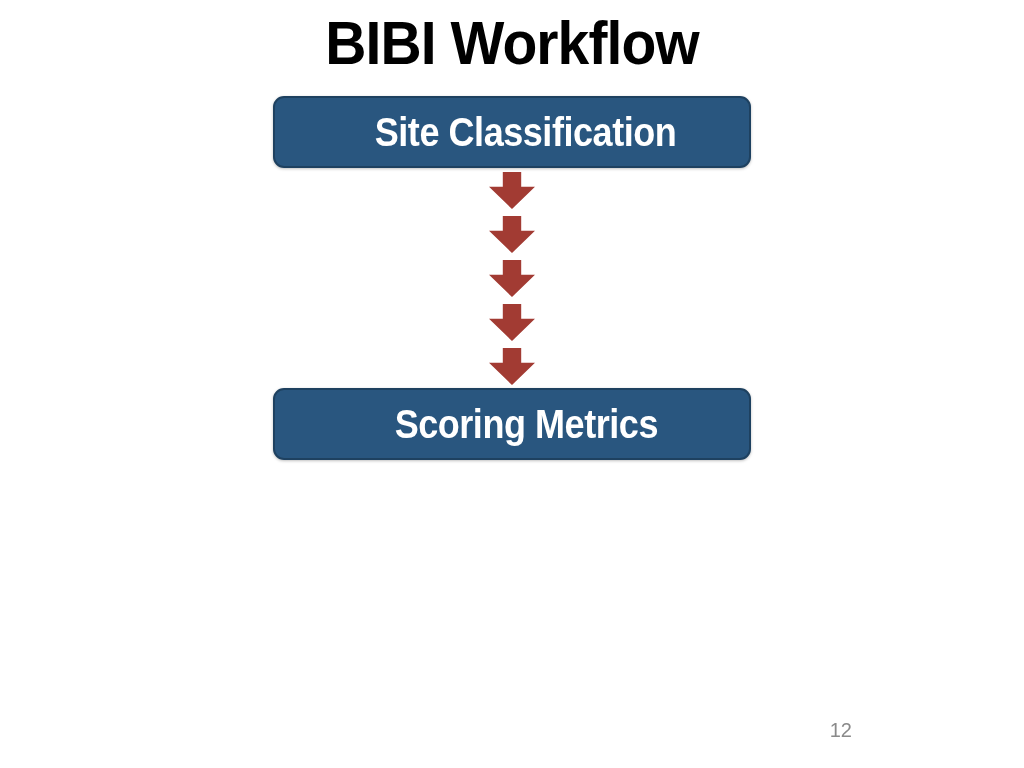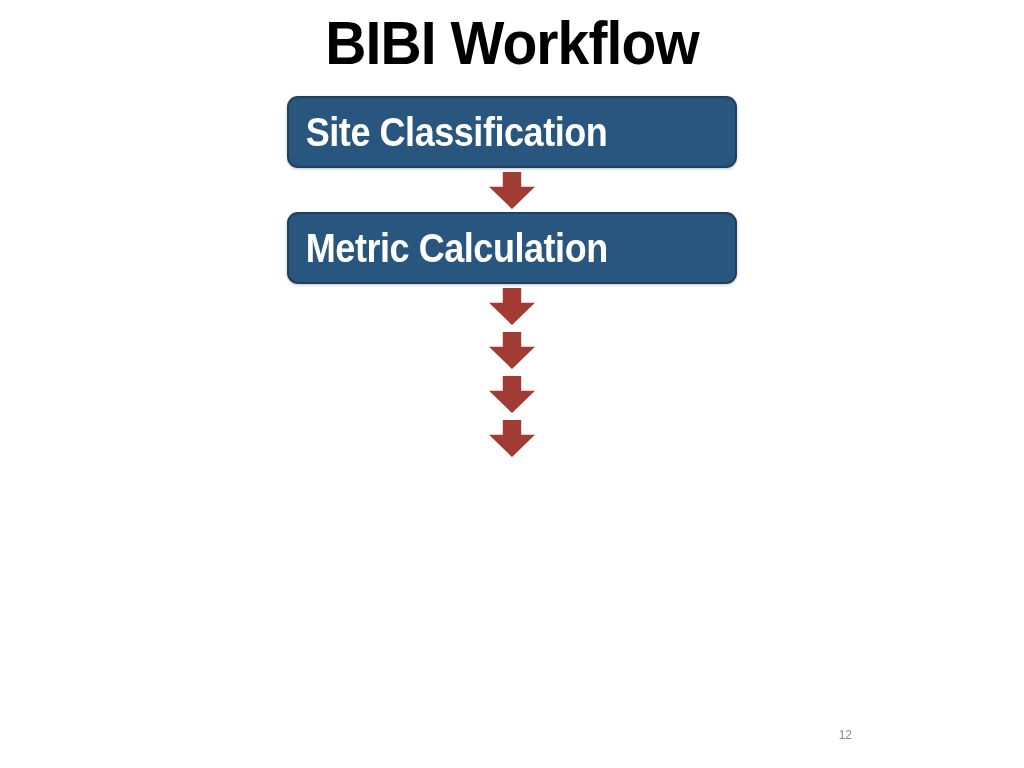--- a/index.html
+++ b/index.html
@@ -44,22 +44,24 @@
     align-items: center;
   }
   .step-box {
     width: 446px;
     height: 68px;
     background: var(--box-fill, #29567F);
     border: 2px solid var(--box-border, #1E4160);
     border-radius: 11px;
     display: flex;
     align-items: center;
+    justify-content: center;
     box-shadow: 0 1px 3px rgba(0,0,0,0.25);
     box-sizing: content-box;
+    padding-left: 28px;
   }
   .step-label {
     color: #ffffff;
     font-size: 40px;
     font-weight: bold;
     letter-spacing: -0.5px;
     transform: scaleX(0.9);
     transform-origin: center center;
     white-space: nowrap;
     line-height: 1;
@@ -68,48 +70,48 @@
     width: 46px;
     height: 37px;
     margin: 4px 0 3px 0;
     background: var(--arrow-color, #A23B33);
     clip-path: polygon(30% 0, 70% 0, 70% 40%, 100% 40%, 50% 100%, 0 40%, 30% 40%);
   }
   .page-number {
     position: absolute;
     right: 60px;
     bottom: 26px;
-    font-size: 12px;
+    font-size: 20px;
     color: var(--page-number-color, #8a8a8a);
     font-family: "Liberation Sans", sans-serif;
   }
 </style>
 </head>
 <body style="--box-fill: #29567F; --box-border: #1E4160; --arrow-color: #A23B33; --title-color: #000000; --page-number-color: #8A8A8A;">
 
 <div class="slide">
 
   <div class="slide-title">BIBI Workflow</div>
 
   <div class="flow">
 
     <div class="step-box">
       <span class="step-label">Site Classification</span>
     </div>
     <div class="down-arrow"></div>
 
-    <div class="step-box">
-      <span class="step-label">Metric Calculation</span>
-    </div>
     <div class="down-arrow"></div>
 
     <div class="down-arrow"></div>
 
     <div class="down-arrow"></div>
 
     <div class="down-arrow"></div>
 
+    <div class="step-box">
+      <span class="step-label">Scoring Metrics</span>
+    </div>
 
   </div>
 
   <div class="page-number">12</div>
 
 </div>
 
 </body></html>

